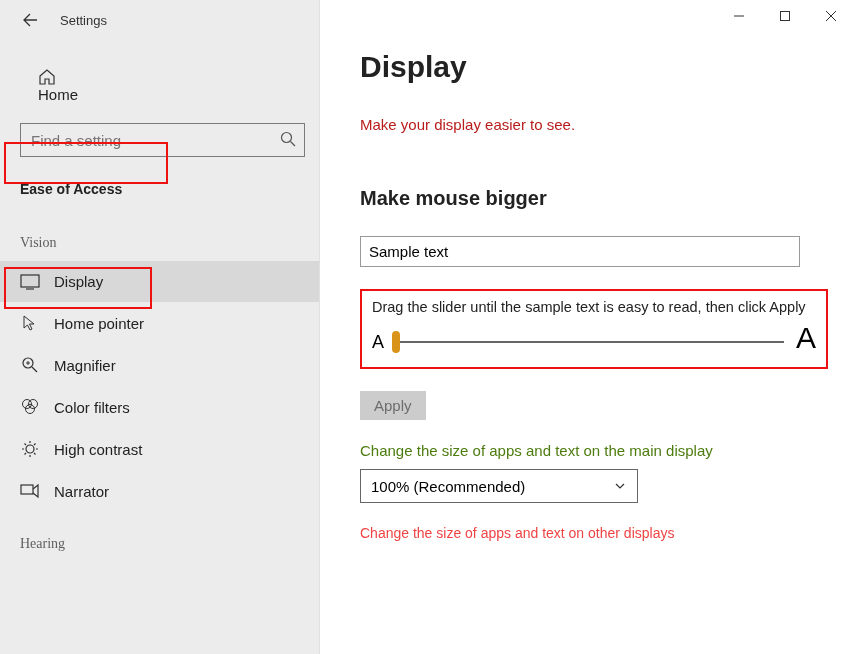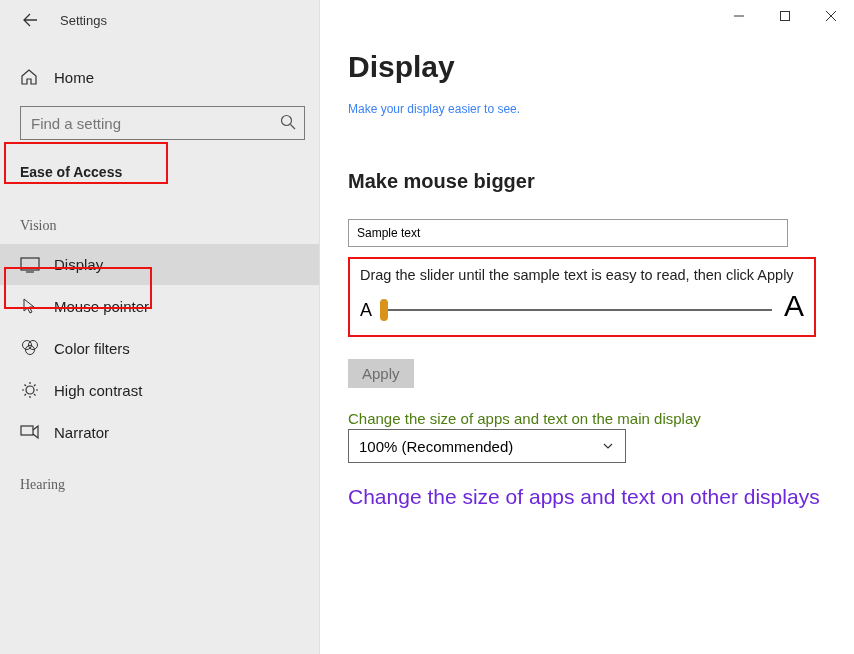--- a/index.html
+++ b/index.html
@@ -1,55 +1,55 @@
 <!DOCTYPE html>
 <html><head>
   <meta charset="utf-8">
   <style>
     * { box-sizing: border-box; margin: 0; padding: 0; font-family: "Segoe UI", Arial, sans-serif; }
     body { width: 854px; height: 654px; background: #fff; overflow: hidden; }
-    .window { width: 100%; height: 100%; display: flex; }
+    .window { width: 100%; height: 100%; display: flex; gap: 12px; }
     .sidebar { width: 320px; height: 100%; background: #ececec; border-right: 1px solid #e0e0e0; position: relative; }
     .titlebar { display: flex; align-items: center; height: 40px; padding-left: 18px; }
     .back-btn { width: 24px; height: 24px; display: flex; align-items: center; justify-content: center; margin-right: 18px; cursor: pointer; }
     .title-text { font-size: 13px; color: #333; }
     .wc-btn { width: 46px; height: 32px; display: flex; align-items: center; justify-content: center; cursor: pointer; }
-    .home-row { display: flex; align-items: center; padding: 10px 20px; margin-top: 18px; cursor: pointer; }
+    .home-row { display: flex; align-items: flex-start; padding: 10px 38px; margin-top: 18px; cursor: pointer; flex-direction: column; }
     .home-row .icon { margin-right: 16px; display: flex; align-items: center; }
     .home-row .label { font-size: 15px; color: #222; }
     .search-wrap { margin: 10px 14px 10px 20px; position: relative; }
     .search-input { width: 100%; height: 34px; border: 1px solid #7a7a7a; background: #ececec; padding: 0 34px 0 10px; font-size: 15px; outline: none; }
     .search-icon { position: absolute; right: 8px; top: 7px; }
     .category-header { font-size: 14px; font-weight: 600; color: #222; padding: 14px 20px; }
     .hl-red { border: 2px solid #e11; }
     .hl-cat { position: absolute; left: 4px; top: 142px; width: 164px; height: 42px; pointer-events: none; }
     .hl-display { position: absolute; left: 4px; top: 267px; width: 148px; height: 42px; pointer-events: none; }
     .section-label { font-size: 14px; color: #5f5f5f; padding: 24px 20px 10px 20px; font-family: Liberation Serif, serif; }
     .nav-item { display: flex; align-items: center; padding: 12px 20px; cursor: pointer; }
     .nav-item.selected { background: #d8d8d8; }
     .nav-item .icon { width: 20px; margin-right: 14px; display: flex; align-items: center; justify-content: center; }
     .nav-item .label { font-size: 15px; color: #222; }
     .main { flex: 1; padding: 0 28px; overflow: hidden; position: relative; }
     .wc-row { position: absolute; top: 0; right: 0; display: flex; }
     .page-title { font-size: 30px; font-weight: 600; color: #222; margin-top: 50px; }
-    .page-subtitle { font-size: 12px; color: #3b82f6; margin-top: 18px; }
+    .page-subtitle { font-size: 15px; color: #b91c1c; margin-top: 32px; }
     .section-heading { font-size: 20px; font-weight: 600; color: #222; margin-top: 54px; }
-    .sample-box { margin-top: 26px; border: 1px solid #999; padding: 6px 8px; font-size: 12px; width: 440px; }
-    .slider-area { margin-top: 10px; border: 2px solid #e11; padding: 8px 10px 14px 10px; width: 468px; }
+    .sample-box { margin-top: 26px; border: 1px solid #999; padding: 6px 8px; font-size: 15px; width: 440px; }
+    .slider-area { margin-top: 22px; border: 2px solid #e11; padding: 8px 10px 14px 10px; width: 468px; }
     .slider-caption { font-size: 14.5px; color: #222; }
     .slider-row { display: flex; align-items: flex-end; margin-top: 8px; }
     .a-small { font-size: 18px; margin-right: 8px; }
     .a-big { font-size: 30px; margin-left: 12px; line-height: 1; }
     .slider-track { position: relative; height: 24px; flex: 1; display: flex; align-items: center; }
     .track-line { position: absolute; left: 0; right: 0; top: 50%; height: 2px; background: #666; }
     .thumb { position: absolute; left: 0px; top: 2px; width: 8px; height: 22px; background: #d9931a; border-radius: 4px; }
     .apply-btn { margin-top: 22px; background: #ccc; border: none; padding: 6px 14px; font-size: 15px; color: #6d6d6d; cursor: default; }
     .subtext { font-size: 15px; color: #4d7c0f; margin-top: 22px; }
-    .select-box { margin-top: 2px; width: 278px; height: 34px; border: 1px solid #666; display: flex; align-items: center; justify-content: space-between; padding: 0 10px; cursor: pointer; font-size: 15px; }
-    .link { color: #6d28d9; font-size: 21px; margin-top: 22px; cursor: pointer; display: block; }
+    .select-box { margin-top: 10px; width: 278px; height: 34px; border: 1px solid #666; display: flex; align-items: center; justify-content: space-between; padding: 0 10px; cursor: pointer; font-size: 15px; }
+    .link { color: #ef4444; font-size: 14px; margin-top: 22px; cursor: pointer; display: block; }
     svg { display: block; }
   </style>
 </head>
 <body>
 
 <div class="window">
   <div class="sidebar">
     <div class="titlebar">
       <div class="back-btn">
         <svg width="18" height="18" viewBox="0 0 18 18">
@@ -93,24 +93,35 @@
       <span class="label">Display</span>
     </div>
     <div class="hl-red hl-display"></div>
 
     <div class="nav-item">
       <span class="icon">
         <svg width="18" height="18" viewBox="0 0 18 18">
             <path d="M3 2 L3 14 L6.5 11 L9 16 L11 15 L8.5 10 L13 10 Z" stroke="#333" stroke-width="1" fill="none"></path>
           </svg>
       </span>
-      <span class="label">Mouse pointer</span>
-    </div>
-
-
+      <span class="label">Home pointer</span>
+    </div>
+
+
+    <div class="nav-item">
+      <span class="icon">
+        <svg width="18" height="18" viewBox="0 0 18 18">
+            <circle cx="7" cy="7" r="5" stroke="#333" stroke-width="1.2" fill="none"></circle>
+            <line x1="5" y1="7" x2="9" y2="7" stroke="#333" stroke-width="1"></line>
+            <line x1="7" y1="5" x2="7" y2="9" stroke="#333" stroke-width="1"></line>
+            <line x1="11" y1="11" x2="16" y2="16" stroke="#333" stroke-width="1.2"></line>
+          </svg>
+      </span>
+      <span class="label">Magnifier</span>
+    </div>
 
     <div class="nav-item">
       <span class="icon">
         <svg width="20" height="18" viewBox="0 0 20 18">
             <circle cx="7" cy="6" r="4.5" stroke="#333" stroke-width="1" fill="none"></circle>
             <circle cx="13" cy="6" r="4.5" stroke="#333" stroke-width="1" fill="none"></circle>
             <circle cx="10" cy="11" r="4.5" stroke="#333" stroke-width="1" fill="none"></circle>
           </svg>
       </span>
       <span class="label">Color filters</span>

